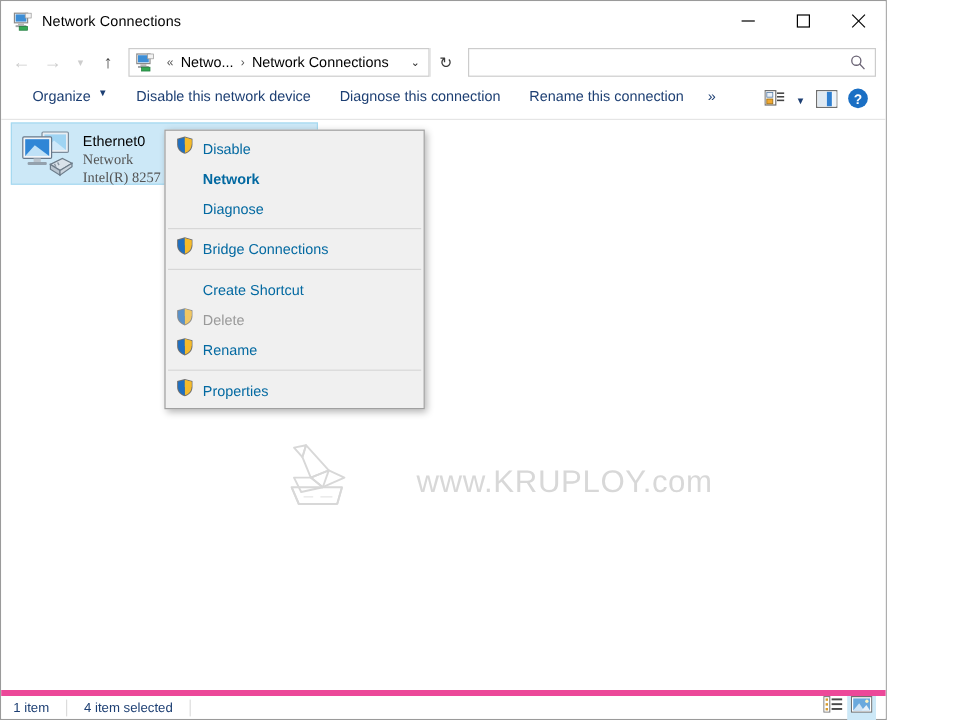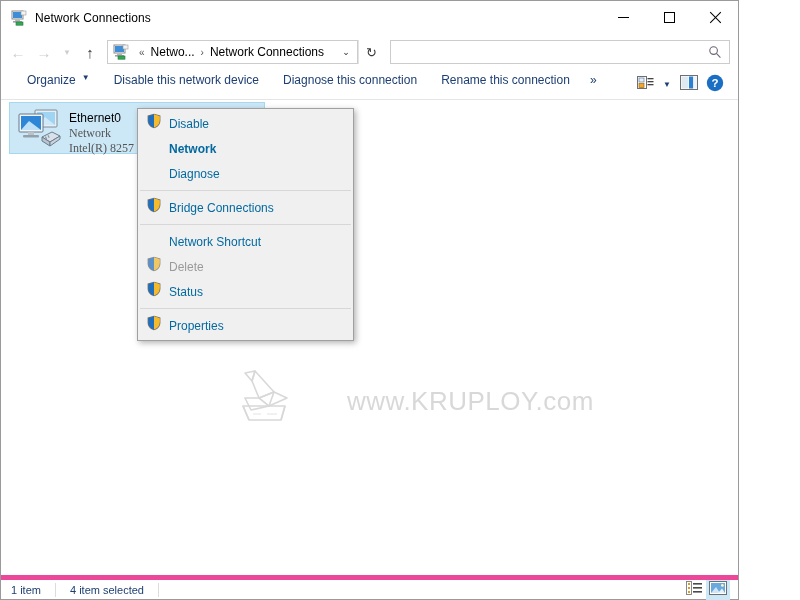--- a/index.html
+++ b/index.html
@@ -377,21 +377,21 @@
             </svg>
           </span>
         </span>
         <span class="mi-label">Bridge Connections</span>
       </div>
 
       <div class="mi-sep"></div>
 
       <div class="mi">
         <span class="mi-icon"></span>
-        <span class="mi-label">Network Shortcut</span>
+        <span class="mi-label">Create Shortcut</span>
       </div>
 
       <div class="mi disabled">
         <span class="mi-icon">
           <span class="shield">
             <svg width="16" height="16" viewBox="0 0 16 16">
               <path d="M8 .8 L14.4 2.6 L14.4 7.4 C14.4 11.3 11.6 14.2 8 15.2 C4.4 14.2 1.6 11.3 1.6 7.4 L1.6 2.6 Z" fill="#8d8d8d"></path>
               <path d="M8 1.6 L13.6 3.2 L13.6 7.4 C13.6 10.8 11.2 13.4 8 14.4 Z" fill="#f0c763"></path>
               <path d="M8 1.6 L2.4 3.2 L2.4 7.4 C2.4 10.8 4.8 13.4 8 14.4 Z" fill="#5a91c8"></path>
               <path d="M8 1.6 L13.6 3.2 L13.6 7.4 L8 7.4 Z" fill="#f0c763"></path>
@@ -405,21 +405,21 @@
         <span class="mi-icon">
           <span class="shield">
             <svg width="16" height="16" viewBox="0 0 16 16">
               <path d="M8 .8 L14.4 2.6 L14.4 7.4 C14.4 11.3 11.6 14.2 8 15.2 C4.4 14.2 1.6 11.3 1.6 7.4 L1.6 2.6 Z" fill="#6f6f6f"></path>
               <path d="M8 1.6 L13.6 3.2 L13.6 7.4 C13.6 10.8 11.2 13.4 8 14.4 Z" fill="#f5bb2b"></path>
               <path d="M8 1.6 L2.4 3.2 L2.4 7.4 C2.4 10.8 4.8 13.4 8 14.4 Z" fill="#1f6fc0"></path>
               <path d="M8 1.6 L13.6 3.2 L13.6 7.4 L8 7.4 Z" fill="#f5bb2b"></path>
             </svg>
           </span>
         </span>
-        <span class="mi-label">Status</span>
+        <span class="mi-label">Rename</span>
       </div>
 
       <div class="mi-sep"></div>
 
       <div class="mi">
         <span class="mi-icon">
           <span class="shield">
             <svg width="16" height="16" viewBox="0 0 16 16">
               <path d="M8 .8 L14.4 2.6 L14.4 7.4 C14.4 11.3 11.6 14.2 8 15.2 C4.4 14.2 1.6 11.3 1.6 7.4 L1.6 2.6 Z" fill="#6f6f6f"></path>
               <path d="M8 1.6 L13.6 3.2 L13.6 7.4 C13.6 10.8 11.2 13.4 8 14.4 Z" fill="#f5bb2b"></path>

